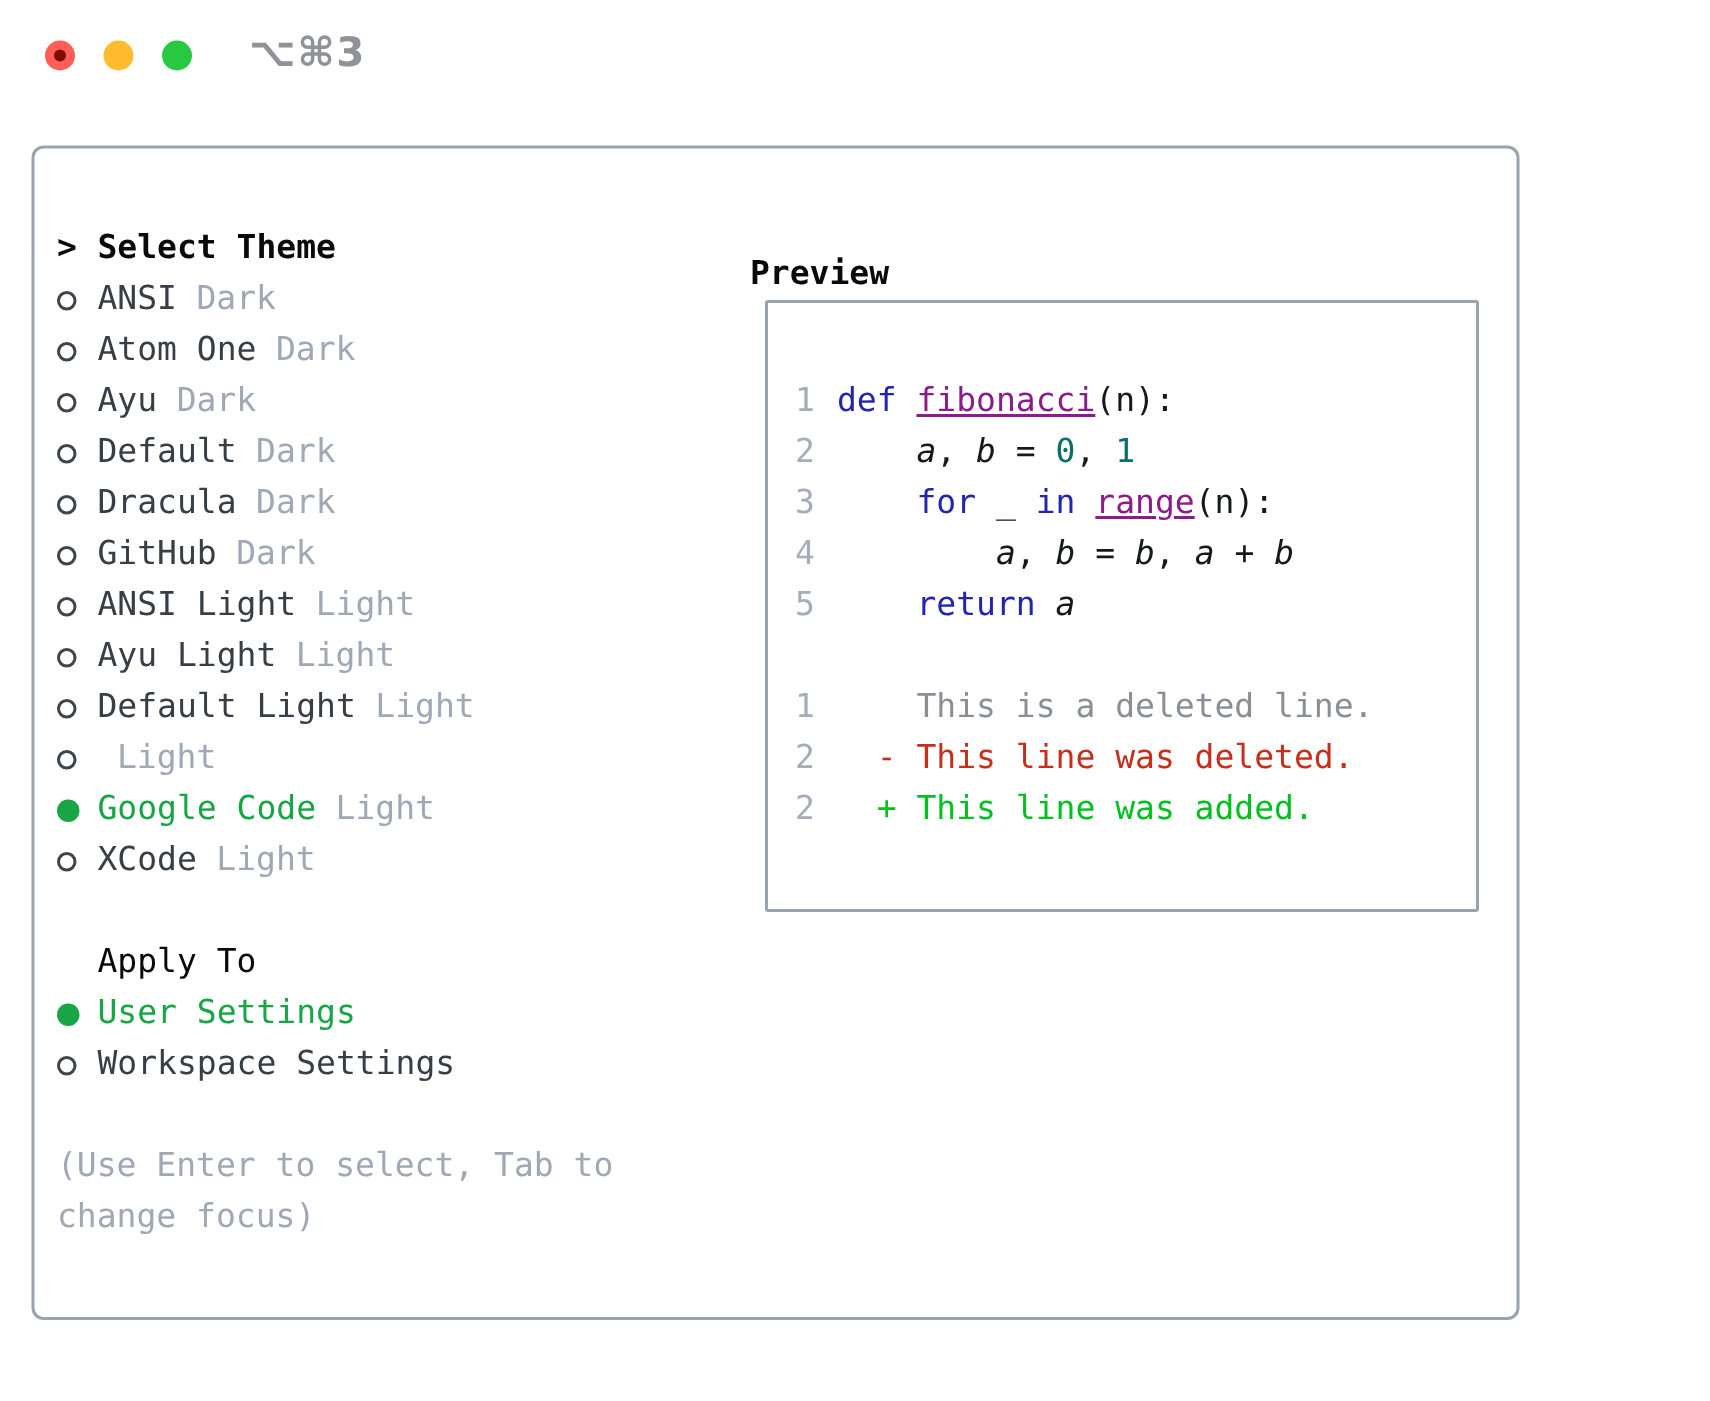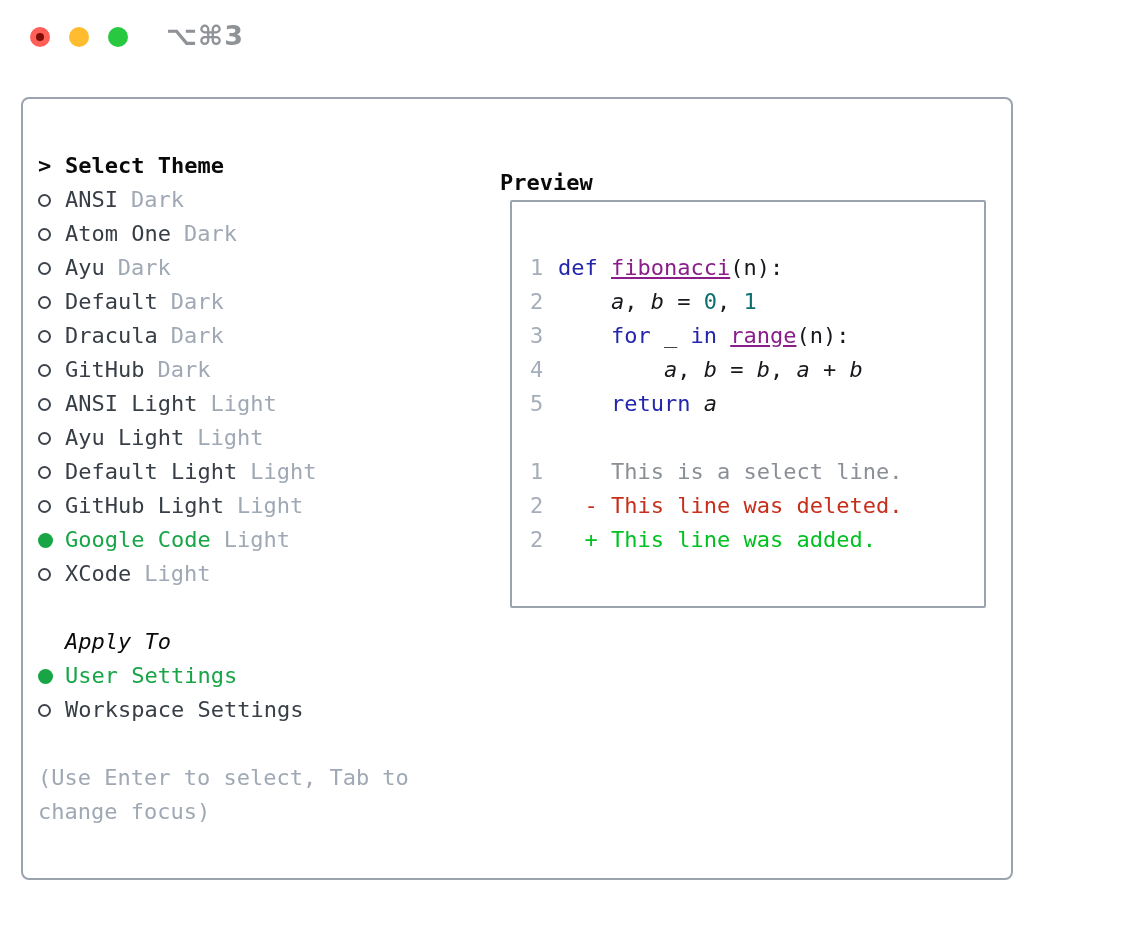--- a/index.html
+++ b/index.html
@@ -97,21 +97,21 @@
     font-weight: bold;
     color: var(--heading);
   }
   .list-title {
     font-weight: bold;
     color: var(--heading);
   }
   .item-label  { color: var(--item); text-align: center; }
   .item-label.selected { color: var(--selected); }
   .variant     { color: var(--muted); margin-left: 13px; }
-  .apply-title { color: var(--heading); font-style: italic; }
+  .apply-title { color: var(--heading); }
   .hint-row    { color: var(--muted); }
   .spacer-row  { height: 34px; }
   
   .preview-title-row {
     position: absolute;
     left: 477px; top: 66px;
     height: 34px;
     display: flex;
     align-items: center;
     font-size: 22px;
@@ -178,21 +178,21 @@
       <div id="theme-list">
           <div class="row"><span class="marker-col"><span class="radio"></span></span><span class="item-label">ANSI</span><span class="variant">Dark</span></div>
           <div class="row"><span class="marker-col"><span class="radio"></span></span><span class="item-label">Atom One</span><span class="variant">Dark</span></div>
           <div class="row"><span class="marker-col"><span class="radio"></span></span><span class="item-label">Ayu</span><span class="variant">Dark</span></div>
           <div class="row"><span class="marker-col"><span class="radio"></span></span><span class="item-label">Default</span><span class="variant">Dark</span></div>
           <div class="row"><span class="marker-col"><span class="radio"></span></span><span class="item-label">Dracula</span><span class="variant">Dark</span></div>
           <div class="row"><span class="marker-col"><span class="radio"></span></span><span class="item-label">GitHub</span><span class="variant">Dark</span></div>
           <div class="row"><span class="marker-col"><span class="radio"></span></span><span class="item-label">ANSI Light</span><span class="variant">Light</span></div>
           <div class="row"><span class="marker-col"><span class="radio"></span></span><span class="item-label">Ayu Light</span><span class="variant">Light</span></div>
           <div class="row"><span class="marker-col"><span class="radio"></span></span><span class="item-label">Default Light</span><span class="variant">Light</span></div>
-          <div class="row"><span class="marker-col"><span class="radio"></span></span><span class="item-label">GitHub Light</span><span class="variant">Light</span></div>
+          <div class="row"><span class="marker-col"><span class="radio"></span></span><span class="variant">Light</span></div>
           <div class="row"><span class="marker-col"><span class="radio selected"></span></span><span class="item-label selected">Google Code</span><span class="variant">Light</span></div>
           <div class="row"><span class="marker-col"><span class="radio"></span></span><span class="item-label">XCode</span><span class="variant">Light</span></div>
         </div>
 
       <div class="row spacer-row"></div>
 
       <div class="row">
         <span class="marker-col"></span>
         <span class="apply-title">Apply To</span>
       </div>
@@ -215,20 +215,20 @@
     </div>
 
     <div class="preview-box">
       <div class="code-lines" id="code-lines">
           <div class="code-row"><span class="ln">1</span><span><span class="tok-kw">def</span><span class="tok-pln"> </span><span class="tok-fn">fibonacci</span><span class="tok-pln">(n):</span></span></div>
           <div class="code-row"><span class="ln">2</span><span><span class="tok-pln">    </span><span class="tok-var">a</span><span class="tok-pln">, </span><span class="tok-var">b</span><span class="tok-pln"> = </span><span class="tok-lit">0</span><span class="tok-pln">, </span><span class="tok-lit">1</span></span></div>
           <div class="code-row"><span class="ln">3</span><span><span class="tok-pln">    </span><span class="tok-kw">for</span><span class="tok-pln"> _ </span><span class="tok-kw">in</span><span class="tok-pln"> </span><span class="tok-fn">range</span><span class="tok-pln">(n):</span></span></div>
           <div class="code-row"><span class="ln">4</span><span><span class="tok-pln">        </span><span class="tok-var">a</span><span class="tok-pln">, </span><span class="tok-var">b</span><span class="tok-pln"> = </span><span class="tok-var">b</span><span class="tok-pln">, </span><span class="tok-var">a</span><span class="tok-pln"> + </span><span class="tok-var">b</span></span></div>
           <div class="code-row"><span class="ln">5</span><span><span class="tok-pln">    </span><span class="tok-kw">return</span><span class="tok-pln"> </span><span class="tok-var">a</span></span></div>
           <div class="code-row"><span class="ln"></span><span></span></div>
-          <div class="code-row"><span class="ln">1</span><span><span class="tok-ctx">    This is a select line.</span></span></div>
+          <div class="code-row"><span class="ln">1</span><span><span class="tok-ctx">    This is a deleted line.</span></span></div>
           <div class="code-row"><span class="ln">2</span><span><span class="tok-del">  - This line was deleted.</span></span></div>
           <div class="code-row"><span class="ln">2</span><span><span class="tok-add">  + This line was added.</span></span></div>
         </div>
     </div>
 
   </div>
 </div>
 
 </body></html>

